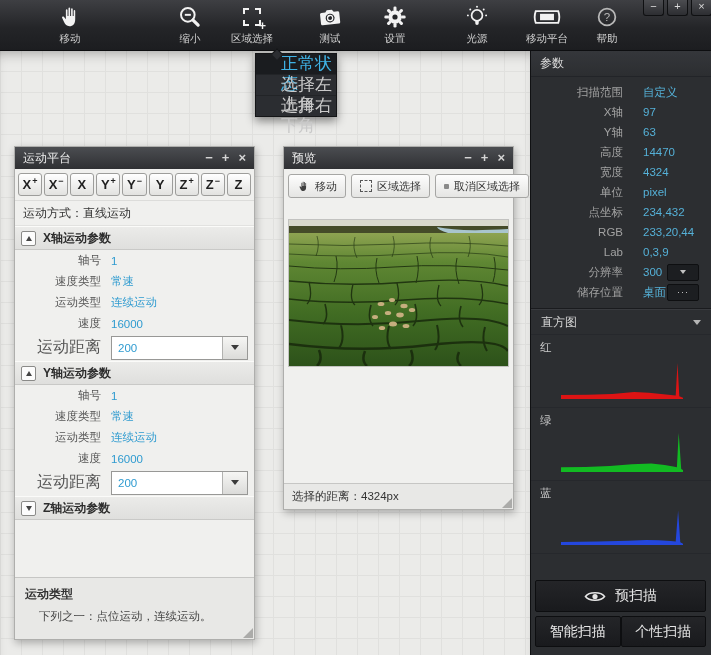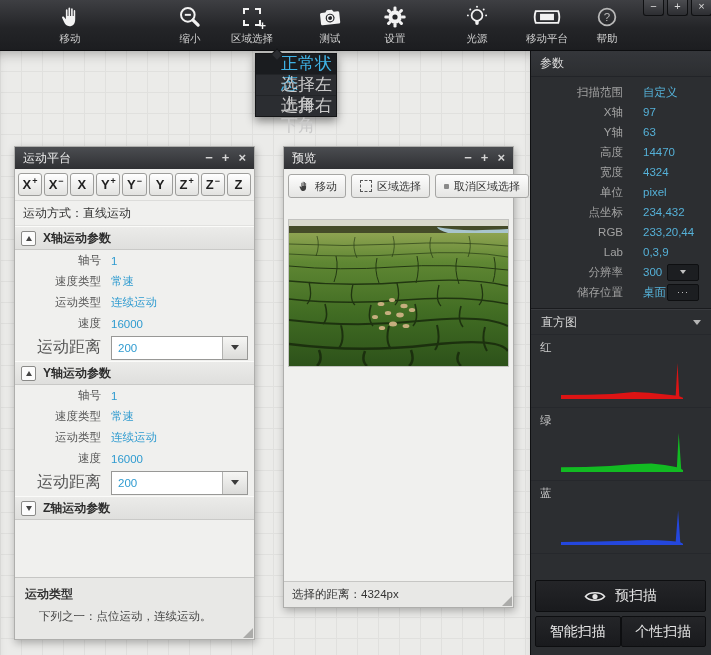--- a/index.html
+++ b/index.html
@@ -62,21 +62,21 @@
 9896;border:1px solid #989896;display:flex;align-items:stretch;}
   .combo .cval{flex:1;padding-left:6px;color:#2f9bd0;font-size:11.5px;line-height:22px;}
   .combo .cbtn{width:24px;border-left:1px solid #b2b2b0;background:linear-gradient(#f6f6f4,#dbdbd9);display:flex;align-items:center;justify-content:center;cursor:pointer;}
   .arrow-dn-dark{width:0;height:0;border-left:4px solid transparent;border-right:4px solid transparent;border-top:5px solid #3a3a3a;}
   .pfoot{position:absolute;bottom:0;left:0;right:0;height:62px;background:#e8e8e6;border-top:1px solid #c6c6c4;padding:8px 10px;box-sizing:border-box;}
   .ftitle{font-size:12px;font-weight:bold;color:#333;}
   .ftext{font-size:11.5px;color:#444;margin-top:6px;padding-left:14px;}
   .grip{position:absolute;right:1px;bottom:1px;width:0;height:0;border-left:10px solid transparent;border-bottom:10px solid #ababa9;}
 
   
-  #preview{left:283px;top:146px;width:231px;height:462px;}
+  #preview{left:283px;top:146px;width:231px;height:364px;}
   .ptoolbar{display:flex;gap:5px;padding:5px 4px;}
   .pbtn{height:22px;padding:0 8px;background:linear-gradient(#fdfdfd,#e5e5e3);border:1px solid #a6a6a4;border-radius:3px;
     font-size:11px;color:#333;display:flex;align-items:center;gap:5px;cursor:pointer;white-space:nowrap;}
   .dashedbox-sm{width:10px;height:10px;border:1.5px dashed #555;display:inline-block;}
   .dot-sm{width:5px;height:5px;background:#8a8a8a;display:inline-block;border-radius:1px;}
   .photo{position:absolute;left:4px;top:72px;width:221px;height:148px;background:#fff;border:1px solid #c2c2c0;box-sizing:border-box;}
   .photo svg{display:block;}
   .pstatus{position:absolute;bottom:0;left:0;right:0;height:25px;line-height:25px;background:#e8e8e6;border-top:1px solid #c6c6c4;
     padding-left:8px;font-size:11.5px;color:#333;}
 

